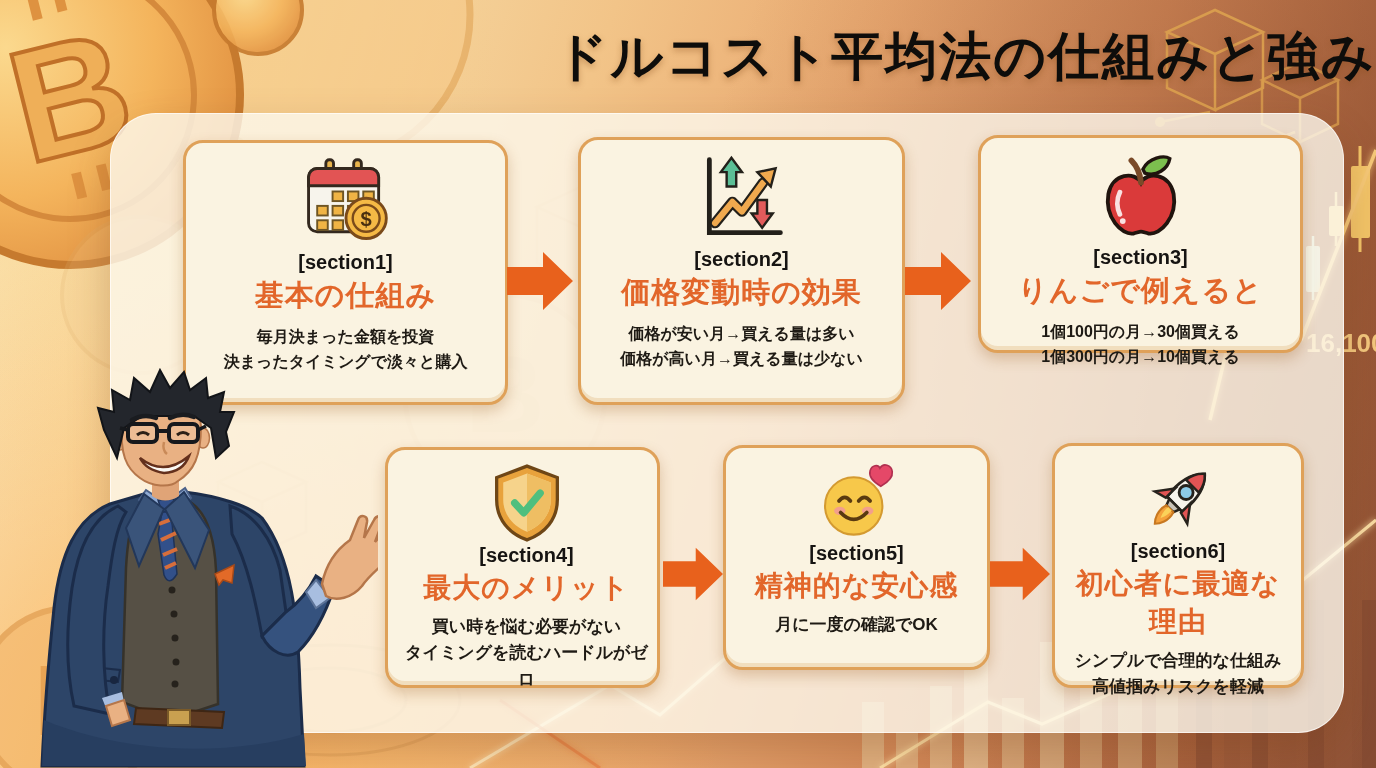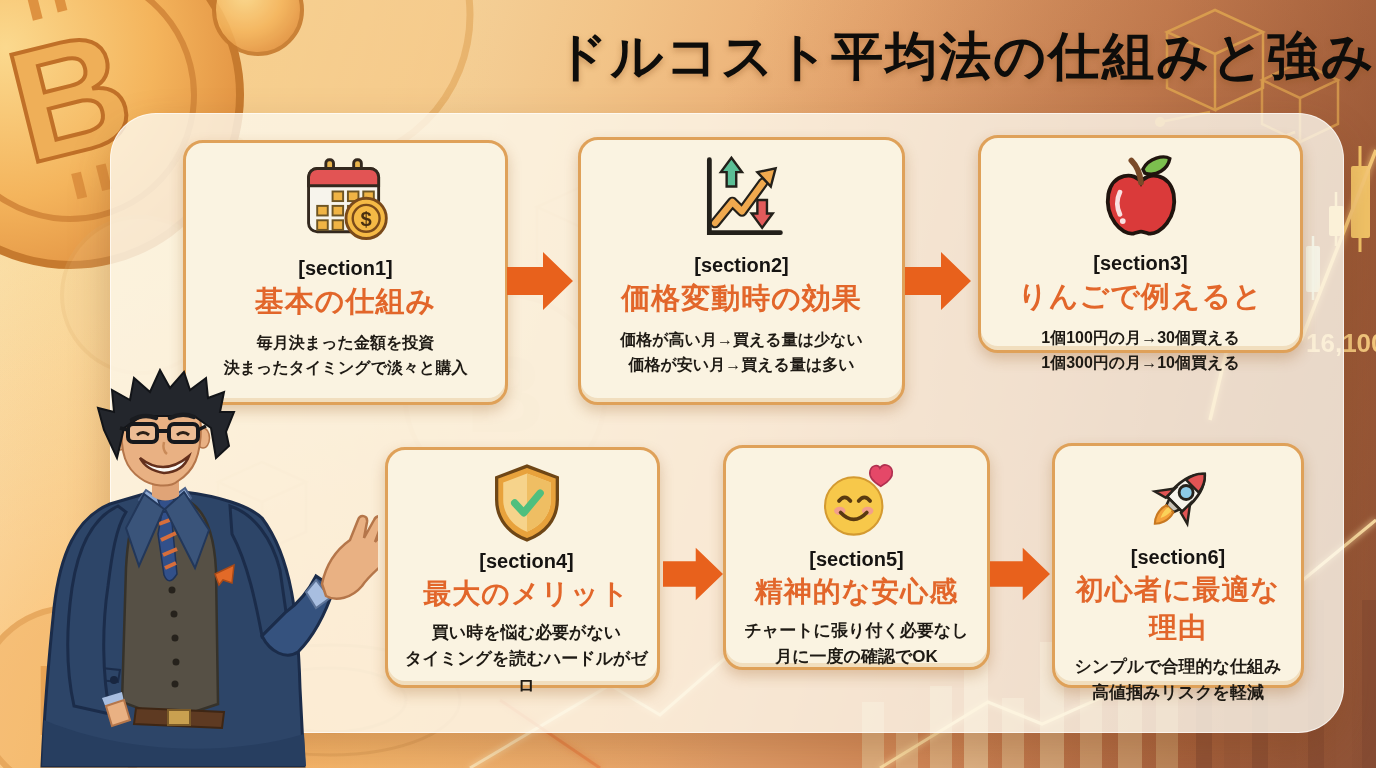--- a/index.html
+++ b/index.html
@@ -24,21 +24,21 @@
     text-shadow:0 3px 6px rgba(140,80,30,.4);
   }
   .card{
     position:absolute;z-index:20;box-sizing:border-box;
     background:#FAF3E1;border:3px solid #DFA159;border-radius:20px;
     box-shadow:0 6px 14px rgba(150,85,25,.28), inset 0 -4px 0 rgba(210,150,70,.22);
     display:flex;flex-direction:column;align-items:center;text-align:center;
     padding:12px 8px 0 8px;
   }
   .card-icon{flex:0 0 auto;line-height:0;}
-  .card-label{font-size:20px;font-weight:800;color:#161412;margin-top:6px;}
+  .card-label{font-size:20px;font-weight:800;color:#161412;}
   .card-heading{font-size:29px;font-weight:900;color:#E2662A;margin-top:2px;letter-spacing:1px;}
   .card-body{font-size:16px;font-weight:800;color:#1E1A14;line-height:1.55;margin-top:9px;}
   .row2 .card-heading{font-size:28px;}
   .row2 .card-body{font-size:17px;margin-top:7px;}
   .arrow{position:absolute;z-index:22;line-height:0;}
   .character{position:absolute;left:18px;top:368px;z-index:40;}
 </style>
 </head>
 <body>
 
@@ -198,22 +198,22 @@
         <path d="M34 36 V21 H28 L39 6 L50 21 H44 V36 Z" fill="#5BBF96" stroke="#23201A" stroke-width="2.5"></path>
         <path d="M66 50 V64 H60 L71 79 L82 64 H76 V50 Z" fill="#E25B5B" stroke="#23201A" stroke-width="2.5"></path>
         <path d="M22 74 L40 52 L50 62 L72 32" stroke="#23201A" stroke-width="11" fill="none" stroke-linejoin="round" stroke-linecap="round"></path>
         <path d="M22 74 L40 52 L50 62 L72 32" stroke="#F0A94E" stroke-width="6.5" fill="none" stroke-linejoin="round" stroke-linecap="round"></path>
         <path d="M66 21 L85 17 L80 36 Z" fill="#F0A94E" stroke="#23201A" stroke-width="2.5"></path>
       </svg>
     </div>
     <div class="card-label">[section2]</div>
     <div class="card-heading">価格変動時の効果</div>
     <div class="card-body">
+      <div>価格が安い月→買える量は多い</div>
       <div>価格が高い月→買える量は少ない</div>
-      <div>価格が安い月→買える量は多い</div>
     </div>
   </div>
 
   <div class="arrow" style="left:905px;top:252px;">
     <svg width="66" height="58" viewBox="0 0 66 58">
         <polygon points="0,15 36,15 36,0 66,29 36,58 36,43 0,43" fill="#E8611C"></polygon>
       </svg>
   </div>
 
   <div class="card row1" style="left:978px;top:135px;width:325px;height:218px;">
@@ -265,21 +265,20 @@
         <path d="M52 50 Q59 41 66 50" stroke="#5A3A10" stroke-width="4.5" fill="none" stroke-linecap="round"></path>
         <ellipse cx="29" cy="62" rx="7" ry="5" fill="#F29898" opacity="0.85"></ellipse>
         <ellipse cx="63" cy="62" rx="7" ry="5" fill="#F29898" opacity="0.85"></ellipse>
         <path d="M30 64 Q46 81 62 64" stroke="#5A3A10" stroke-width="4.5" fill="none" stroke-linecap="round"></path>
         <path d="M78 10 C82 3 92 6 93 14 C94 21 86 28 79 32 C72 28 64 21 66 13 C68 6 76 5 78 10 Z" fill="#E54868" stroke="#B03050" stroke-width="2"></path>
       </svg>
     </div>
     <div class="card-label">[section5]</div>
     <div class="card-heading">精神的な安心感</div>
     <div class="card-body">
-      <div>チャートに張り付く必要なし</div>
       <div>月に一度の確認でOK</div>
     </div>
   </div>
 
   <div class="arrow" style="left:990px;top:545px;">
     <svg width="60" height="58" viewBox="0 0 66 58">
         <polygon points="0,15 36,15 36,0 66,29 36,58 36,43 0,43" fill="#E8611C"></polygon>
       </svg>
   </div>
 

